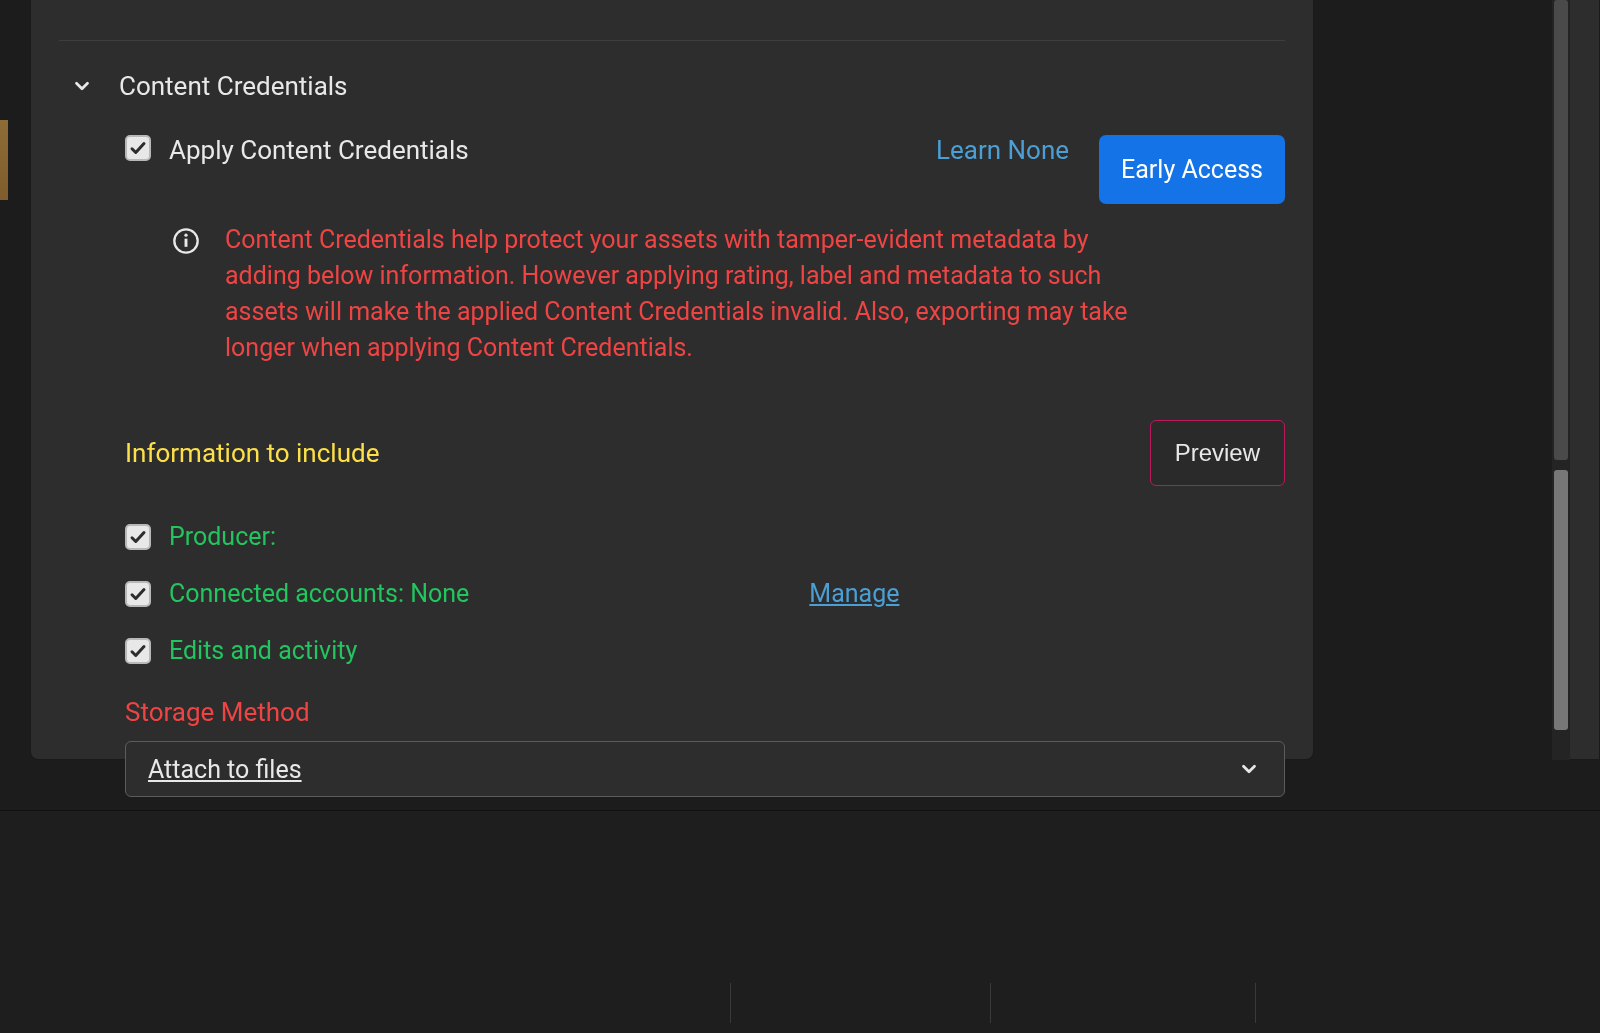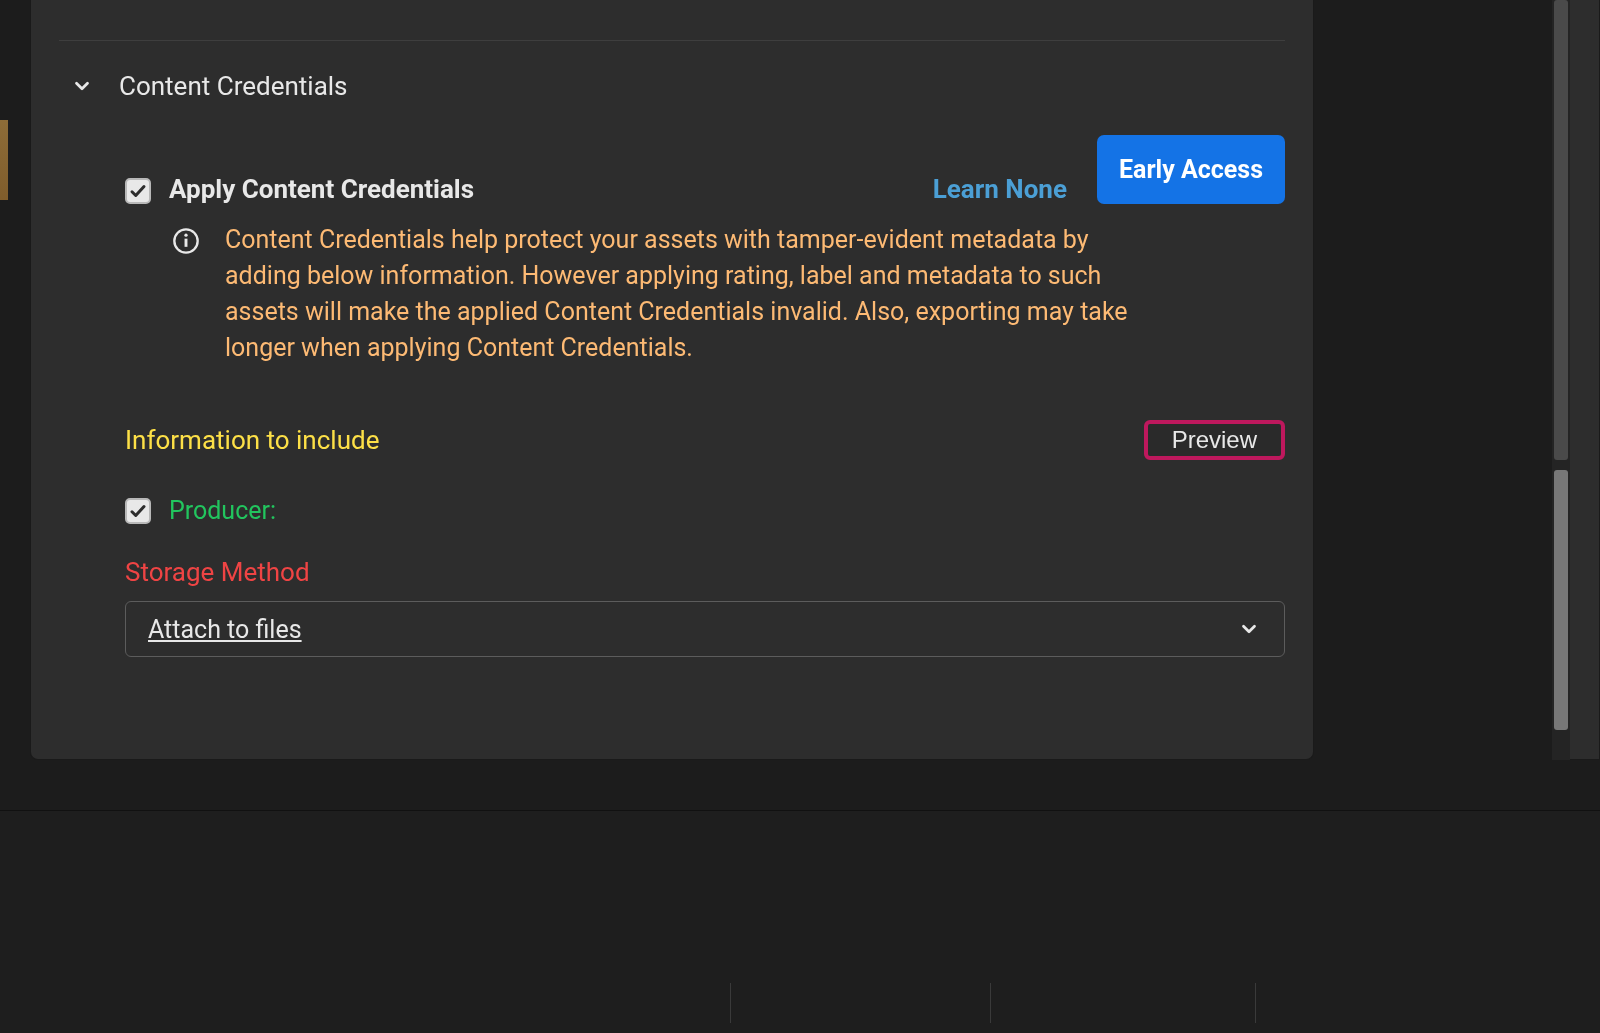--- a/index.html
+++ b/index.html
@@ -67,22 +67,21 @@
     font-size: 26px;
     font-weight: 400;
     color: #e8e8e8;
   }
   .section-body {
     padding-left: 66px;
     padding-top: 34px;
   }
   .apply-row {
     display: flex;
-    align-items: flex-end;
-    font-weight: bold;
+    align-items: flex-start;
   }
   .checkbox {
     width: 26px;
     height: 26px;
     border: 2px solid #b8b8b8;
     border-radius: 5px;
     background: #e8e8e8;
     display: inline-flex;
     align-items: center;
     justify-content: center;
@@ -119,40 +118,40 @@
   .info-icon {
     width: 30px; height: 30px;
     flex-shrink:0;
     margin-top: 4px;
     display:flex;align-items:center;justify-content:center;
   }
   .info-icon svg { width: 28px; height: 28px; }
   .info-text {
     font-size: 25px;
     line-height: 36px;
-    color: #fdba74;
+    color: #ef4444;
     max-width: 930px;
   }
   .include-header-row {
     display:flex;
     align-items:center;
     padding-top: 54px;
   }
   .include-title {
     font-size: 26px;
     color: #fde047;
   }
   .preview-btn {
     margin-left: auto;
     background: #2a2a2a;
-    border: 4px solid #be185d;
+    border: 1px solid #be185d;
     border-radius: 6px;
     color: #e8e8e8;
     font-size: 24px;
-    padding: 2px 24px;
+    padding: 18px 24px;
     cursor: pointer;
   }
   .include-list {
     padding-top: 22px;
   }
   .include-item {
     display:flex;
     align-items:center;
     padding: 14px 0;
   }
@@ -314,21 +313,39 @@
 
           <div class="include-item">
             <div class="checkbox">
               <svg viewBox="0 0 24 24" fill="none" stroke="#2d2d2d" stroke-width="4" stroke-linecap="round" stroke-linejoin="round">
                   <polyline points="4 13 9 18 20 6"></polyline>
                 </svg>
             </div>
             <div class="label">Producer:</div>
           </div>
 
-
+          <div class="include-item">
+            <div class="checkbox">
+              <svg viewBox="0 0 24 24" fill="none" stroke="#2d2d2d" stroke-width="4" stroke-linecap="round" stroke-linejoin="round">
+                  <polyline points="4 13 9 18 20 6"></polyline>
+                </svg>
+            </div>
+            <div class="label">Connected accounts: None</div>
+            <div class="connected-spacer"></div>
+            <div class="manage-link">Manage</div>
+          </div>
+
+          <div class="include-item">
+            <div class="checkbox">
+              <svg viewBox="0 0 24 24" fill="none" stroke="#2d2d2d" stroke-width="4" stroke-linecap="round" stroke-linejoin="round">
+                  <polyline points="4 13 9 18 20 6"></polyline>
+                </svg>
+            </div>
+            <div class="label">Edits and activity</div>
+          </div>
 
         </div>
 
         <div class="storage-label">Storage Method</div>
         <div class="dropdown">
           <div class="dropdown-value">Attach to files</div>
           <div class="dropdown-chevron">
             <svg viewBox="0 0 24 24" fill="none" stroke="#e8e8e8" stroke-width="3" stroke-linecap="round" stroke-linejoin="round">
                 <polyline points="6 9 12 15 18 9"></polyline>
               </svg>

